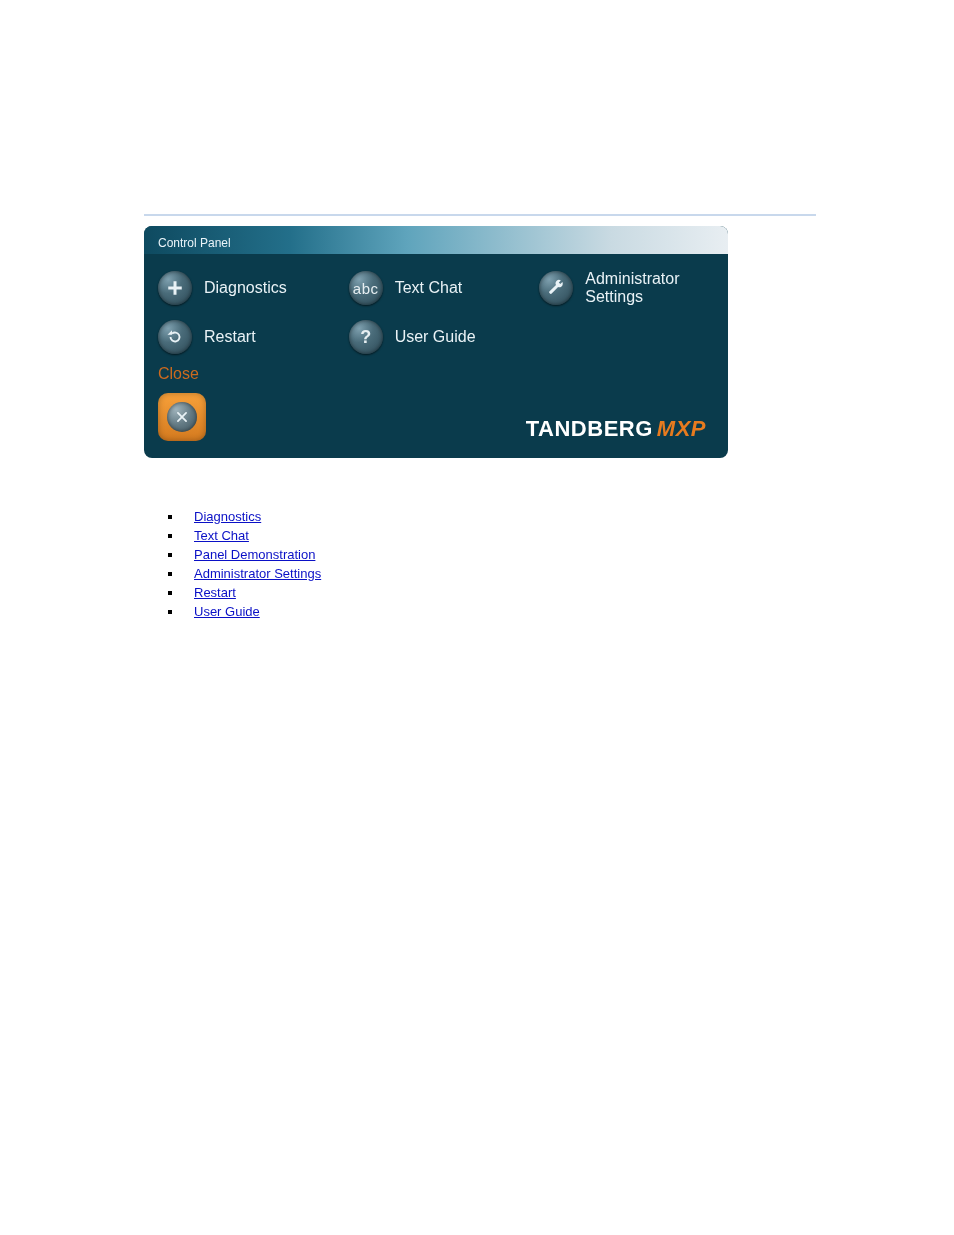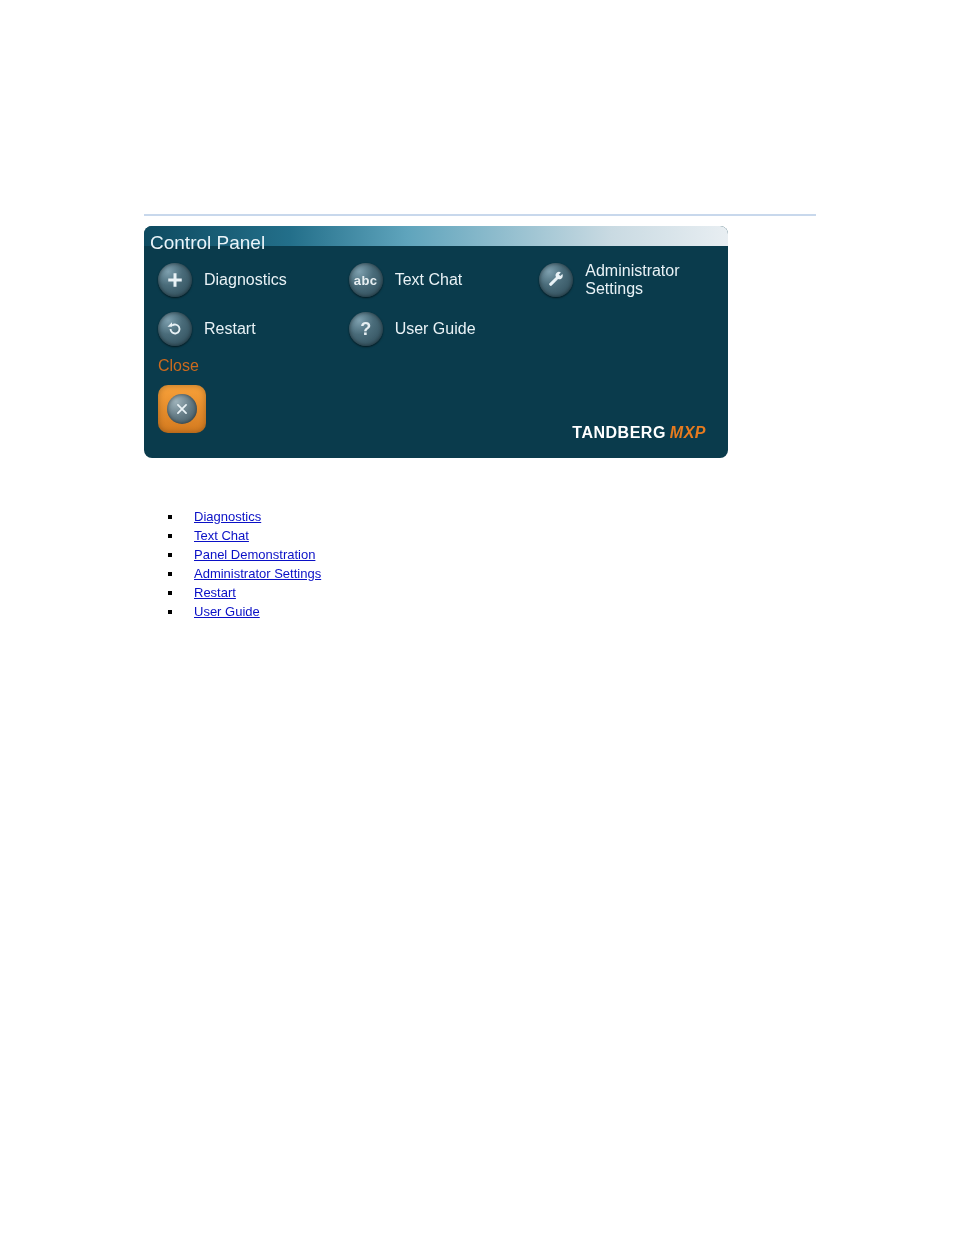--- a/index.html
+++ b/index.html
@@ -28,26 +28,26 @@
     top: 226px;
     left: 144px;
     width: 584px;
     height: 232px;
     background: #0a3b4c;
     border-radius: 8px;
     overflow: hidden;
   }
 
   .panel-header {
-    height: 20px;
+    height: 28px;
     background: linear-gradient(90deg, #0e4a60 0%, #236f8a 25%, #5fa4bc 45%, #c9dae2 80%, #e8eef2 100%);
     color: #eaf4f9;
-    font-size: 19px;
+    font-size: 12px;
     font-weight: 500;
-    padding-left: 6px;
+    padding-left: 14px;
     line-height: 34px;
   }
 
   .grid {
     display: flex;
     flex-wrap: wrap;
     padding: 10px 6px 4px 6px;
   }
 
   .cell {
@@ -100,21 +100,21 @@
     display: flex; align-items: center; justify-content: center;
     box-shadow: inset 0 0 4px rgba(0,0,0,.5);
   }
 
   
   .brand {
     position: absolute;
     right: 22px;
     bottom: 16px;
     color: #fff;
-    font-size: 16px;
+    font-size: 22px;
     letter-spacing: .5px;
   }
   .brand .b1 { font-weight: 800; }
   .brand .b2 { color: #e77b1f; font-weight: 800; font-style: italic; margin-left: 4px; }
 
   
   .linklist {
     position: absolute;
     top: 508px;
     left: 168px;
@@ -154,21 +154,21 @@
         <span class="iconwrap">
           <svg viewBox="0 0 24 24">
               <path fill="#e9f2f6" d="M10 3h4v7h7v4h-7v7h-4v-7H3v-4h7z"></path>
             </svg>
         </span>
         <span class="label">Diagnostics</span>
       </div>
 
       <div class="cell">
         <span class="iconwrap">
-          <span class="glyph" style="font-size:13px;font-weight:700;letter-spacing:.5px;">abc</span>
+          <span class="glyph" style="font-size:15px;font-weight:400;letter-spacing:.5px;">abc</span>
         </span>
         <span class="label">Text Chat</span>
       </div>
 
 
       <div class="cell">
         <span class="iconwrap">
           <svg viewBox="0 0 24 24">
               <path fill="#e9f2f6" d="M21 6.5a4.5 4.5 0 0 1-6.2 4.2L6.6 18.9a2 2 0 1 1-2.8-2.8l8.2-8.2A4.5 4.5 0 0 1 18.5 2l-2.8 2.8 2 2L20.5 4A4.5 4.5 0 0 1 21 6.5z"></path>
             </svg>

